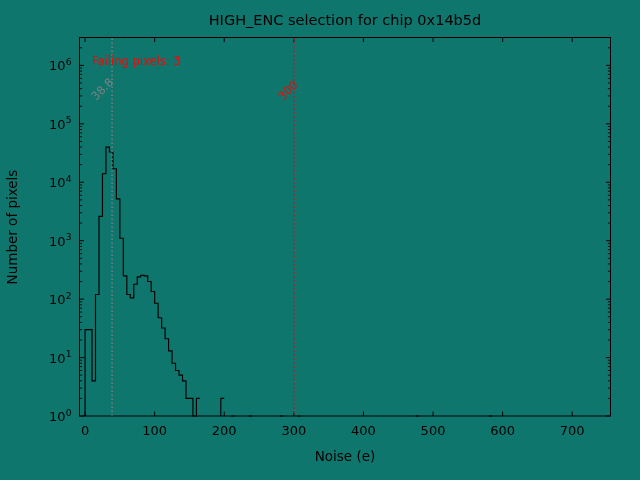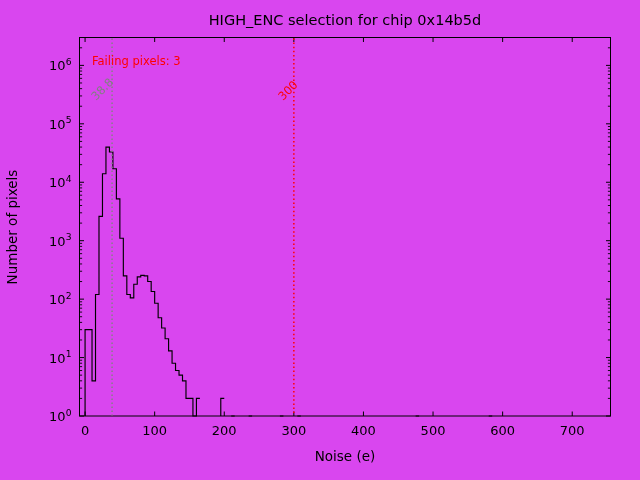--- a/index.html
+++ b/index.html
@@ -10,21 +10,21 @@
   body {
     width: 640px;
     height: 480px;
     font-family: "DejaVu Sans", sans-serif;
     overflow: hidden;
   }
   #figure {
     position: relative;
     width: 640px;
     height: 480px;
-    background: #d946ef;
+    background: #0f766e;
   }
   svg#plot {
     position: absolute;
     left: 0;
     top: 0;
     width: 640px;
     height: 480px;
     display: block;
   }
   .axis-frame {

